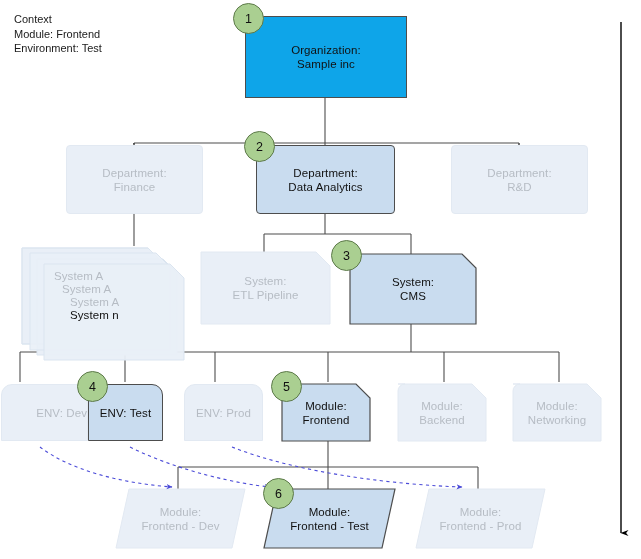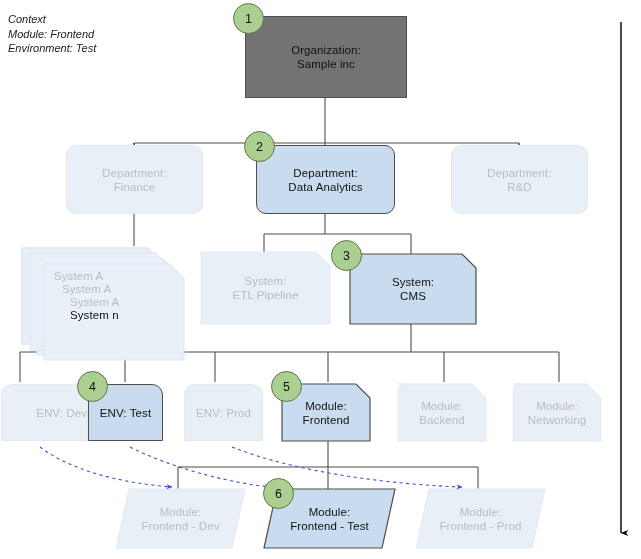--- a/index.html
+++ b/index.html
@@ -15,27 +15,26 @@
     font-family: "Liberation Sans", sans-serif;
   }
   #canvas {
     position: absolute;
     left: 0; top: 0;
     width: 641px;
     height: 559px;
   }
   .context-block {
     position: absolute;
-    left: 8px;
+    left: 14px;
     top: 12px;
     font-size: 11px;
     line-height: 14.5px;
     color: #1a1a1a;
     white-space: pre;
-    font-style: italic;
   }
   
   .node {
     position: absolute;
     box-sizing: border-box;
     display: flex;
     align-items: center;
     justify-content: center;
     text-align: center;
     font-size: 11.5px;
@@ -49,26 +48,26 @@
   .active {
     color: #111111;
   }
   .faded {
     color: #b6bcc4;
   }
 
   
   .rect-plain {
     border: 1.2px solid #4d4d4d;
-    background: #737373;
+    background: #0ea5e9;
   }
 
   
   .rounded {
-    border-radius: 10px;
+    border-radius: 4px;
   }
   .rounded.active {
     border: 1.2px solid #4d4d4d;
     background: #c9dcef;
   }
   .rounded.faded {
     border: 1px solid #e2e9f2;
     background: #e9eff7;
   }
 

